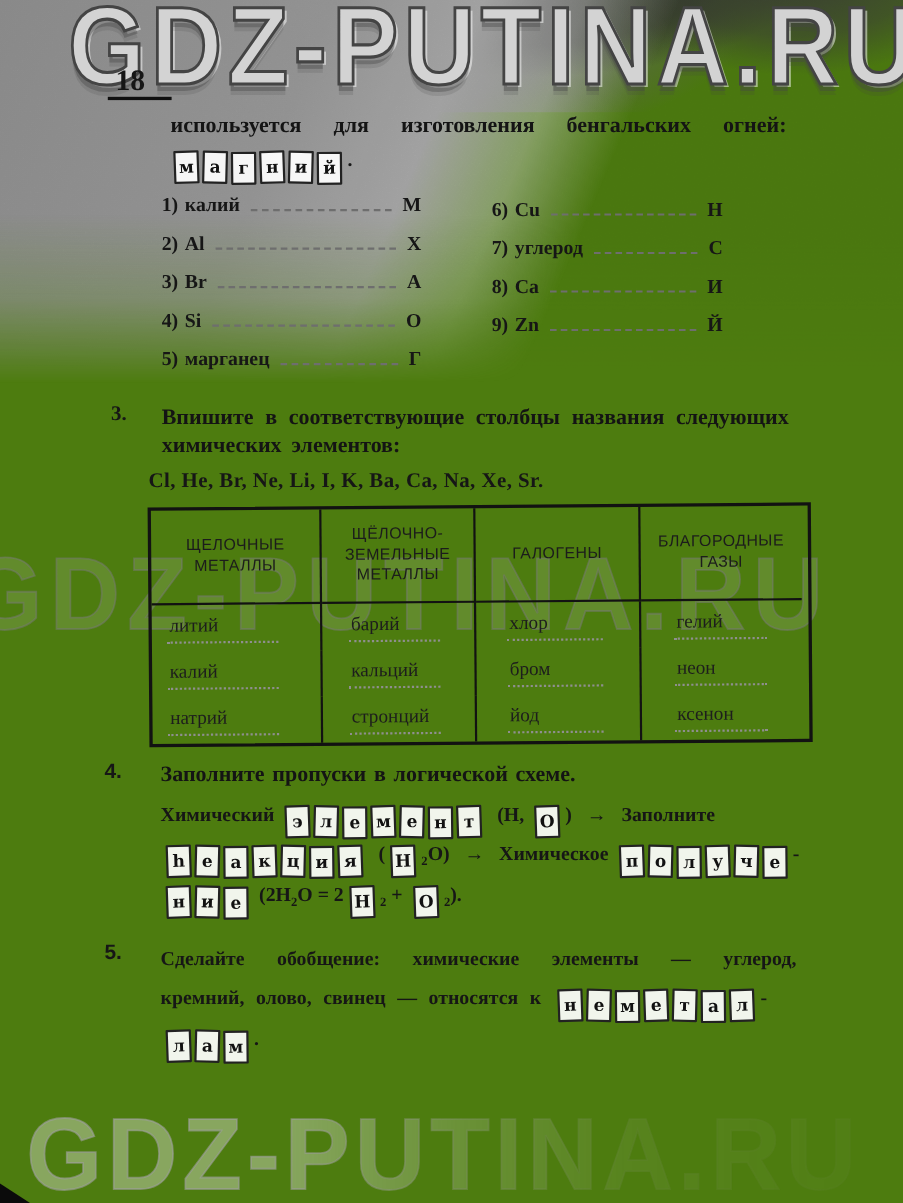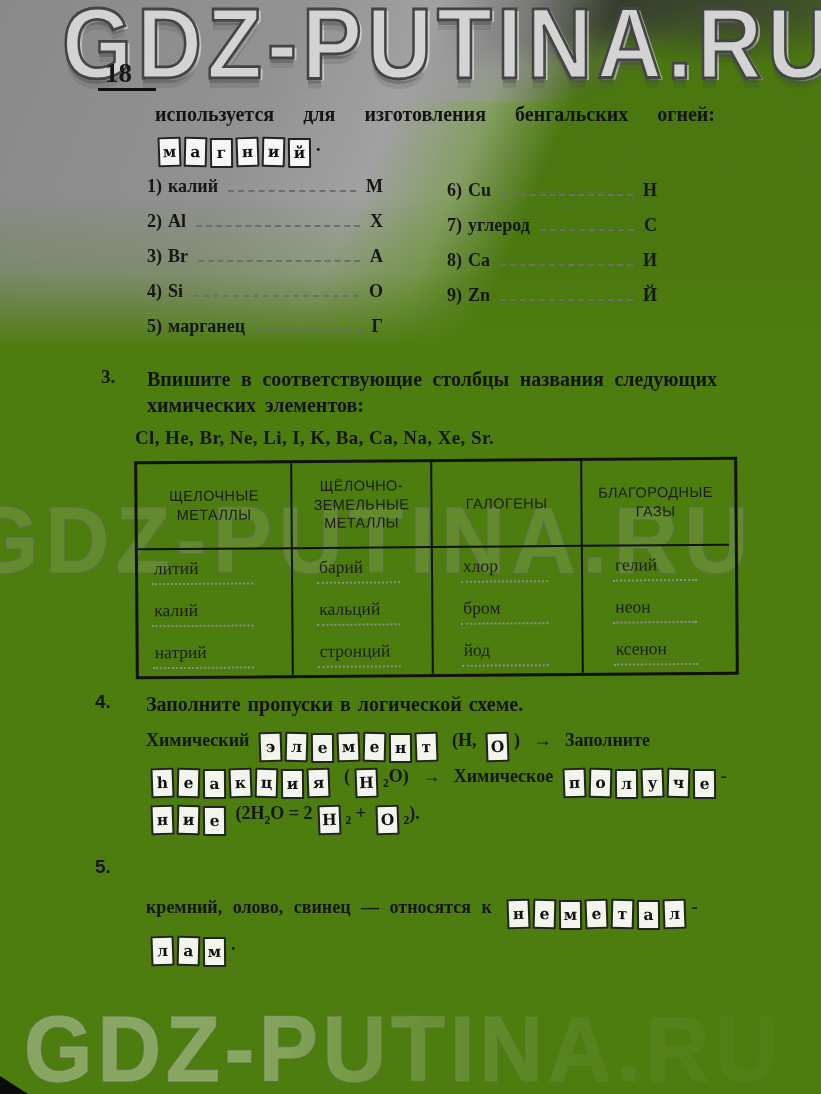--- a/index.html
+++ b/index.html
@@ -248,20 +248,21 @@
         <span class="box">н</span>
         <span class="box">и</span>
         <span class="box">е</span>
       </span><span class="ft"> (2Н</span><sub class="fsub">2</sub><span class="ft">О = 2</span><span class="boxes">
         <span class="box">Н</span>
       </span><sub class="fsub">2</sub><span class="ft"> + </span><span class="boxes">
         <span class="box">О</span>
       </span><sub class="fsub">2</sub><span class="ft">).</span></div>
 
   <div class="abs t5num">5.</div>
+  <div class="abs flow jlast t5l1"><span class="ft">Сделайте обобщение: химические элементы — углерод,</span></div>
   <div class="abs flow t5l2"><span class="ft">кремний, олово, свинец — относятся к </span><span class="boxes">
         <span class="box">н</span>
         <span class="box">е</span>
         <span class="box">м</span>
         <span class="box">е</span>
         <span class="box">т</span>
         <span class="box">а</span>
         <span class="box">л</span>
       </span><span class="ft">-</span></div>
   <div class="abs flow t5l3"><span class="boxes">

